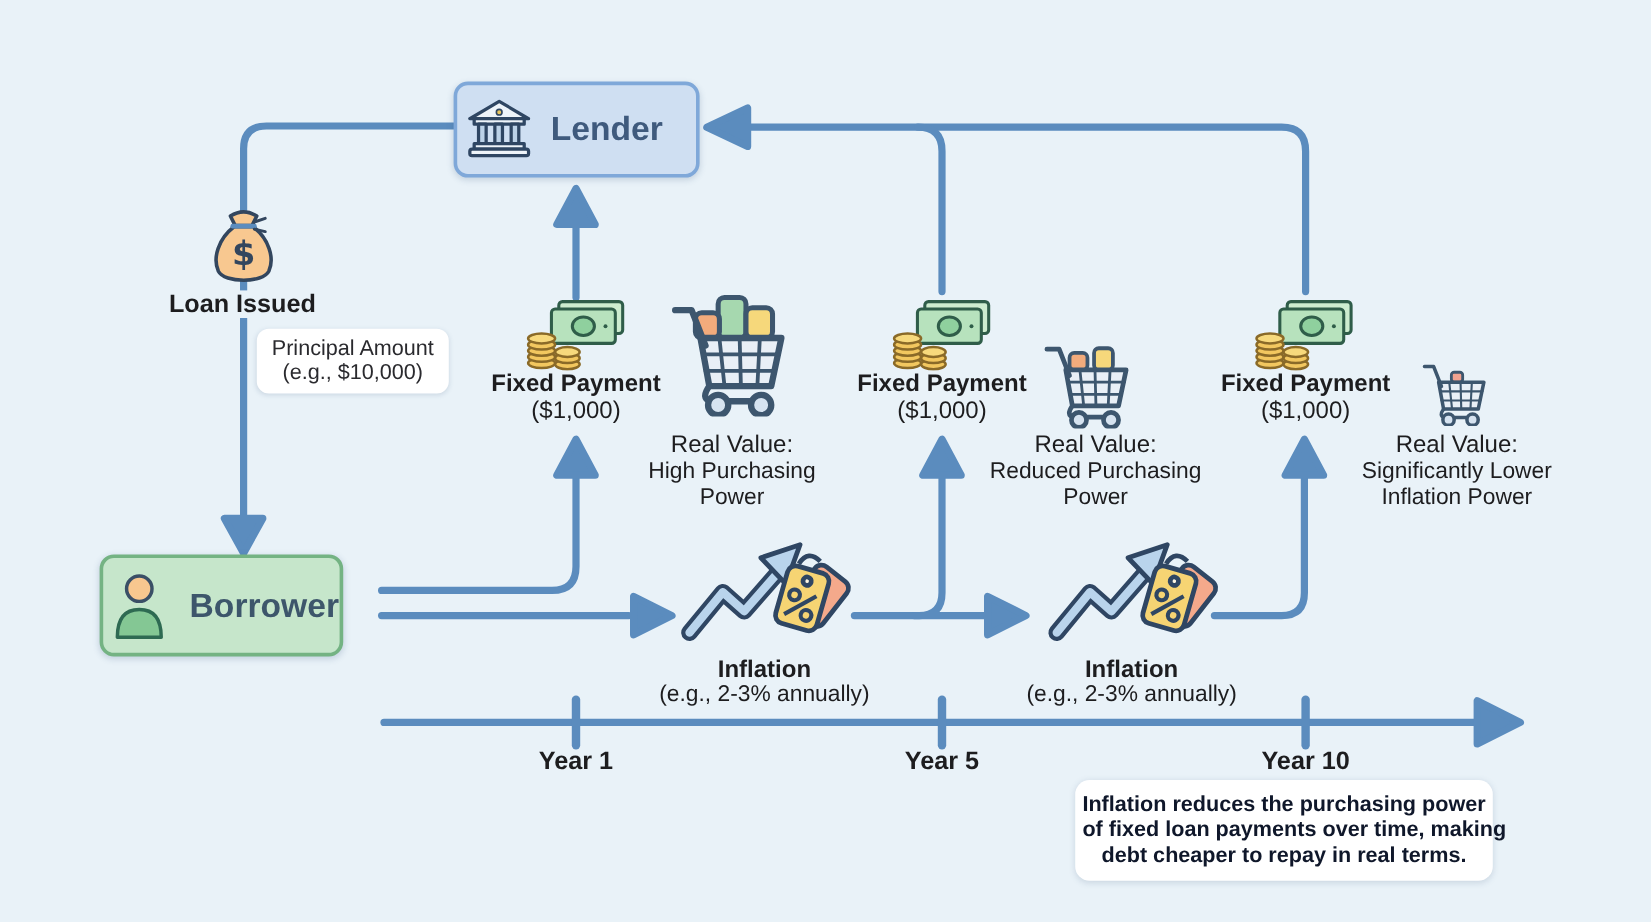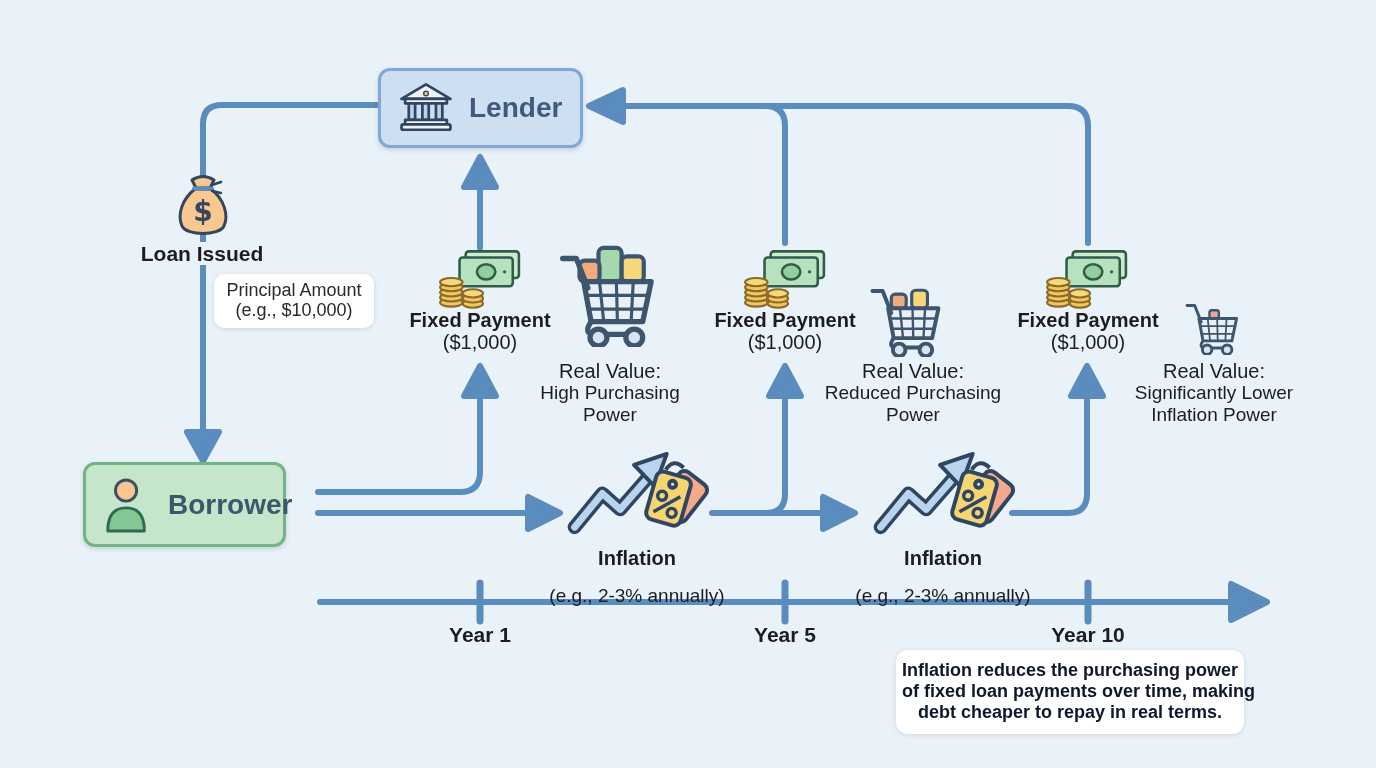--- a/index.html
+++ b/index.html
@@ -7,41 +7,41 @@
     --lender-fill:#cfdff2; --lender-border:#7fa8d9; --lender-text:#3f5a7d;
     --borrower-fill:#c6e6cb; --borrower-border:#74b383; --borrower-text:#3d566b;
     --note-bg:#ffffff; --outline:#2f4663;
   }
   html,body{margin:0;padding:0;}
   body{font-family:"Liberation Sans",sans-serif;background:var(--bg);}
   .stage{position:relative;width:1376px;height:768px;background:var(--bg);overflow:hidden;}
   .stage *{box-sizing:border-box;}
   svg.wires{position:absolute;left:0;top:0;width:1376px;height:768px;z-index:0;}
   .node{position:absolute;display:flex;align-items:center;gap:14px;border-radius:12px;
-        padding:0 16px;z-index:2;box-shadow:0 2px 5px rgba(60,90,130,.22);}
+        padding:0 6px;z-index:2;box-shadow:0 2px 5px rgba(60,90,130,.22);}
   .node.lender{left:378px;top:68px;width:205px;height:80px;background:var(--lender-fill);
         border:3px solid var(--lender-border);}
   .node.borrower{left:83px;top:462px;width:203px;height:85px;background:var(--borrower-fill);
         border:3px solid var(--borrower-border);}
   .node-label{font-weight:bold;font-size:28px;}
   .lender .node-label{color:var(--lender-text);}
   .borrower .node-label{color:var(--borrower-text);}
   .icon{display:inline-flex;line-height:0;}
   .abs{position:absolute;z-index:2;}
   .txt{position:absolute;z-index:3;text-align:center;color:var(--ink);line-height:1.1;}
   .b{font-weight:bold;}
   .lbl-loan{left:107px;top:242px;width:190px;font-size:21px;font-weight:bold;background:var(--bg);}
   .principal{left:214px;top:274px;width:160px;background:var(--note-bg);border-radius:10px;
              padding:7px 4px;font-size:18px;color:#2a2a2e;box-shadow:0 1px 4px rgba(60,90,130,.18);}
   .fixedpay{width:220px;top:309px;font-size:20px;}
   .fixedpay .amount{font-weight:normal;}
   .realvalue{width:240px;top:360px;font-size:19px;line-height:1.12;}
   .realvalue .rv-title{font-size:20px;font-weight:normal;}
   .inf-label{width:260px;top:547px;font-size:20px;}
-  .inf-label .inf-sub{font-weight:normal;font-size:19px;margin-top:17px;}
+  .inf-label .inf-sub{font-weight:normal;font-size:19px;}
   .yearlbl{top:623px;width:140px;font-size:21px;font-weight:bold;}
   .note{left:886px;top:650px;width:348px;background:var(--note-bg);border-radius:12px;
         padding:10px 6px;font-size:18px;font-weight:bold;color:#0f172a;line-height:1.18;
         box-shadow:0 1px 5px rgba(60,90,130,.18);margin-left:10px;}
   .note span,.principal span,.fixedpay span,.realvalue span,.inf-label span{display:block;white-space:nowrap;}
 </style>
 </head>
 <body>
 
 <div class="stage">

